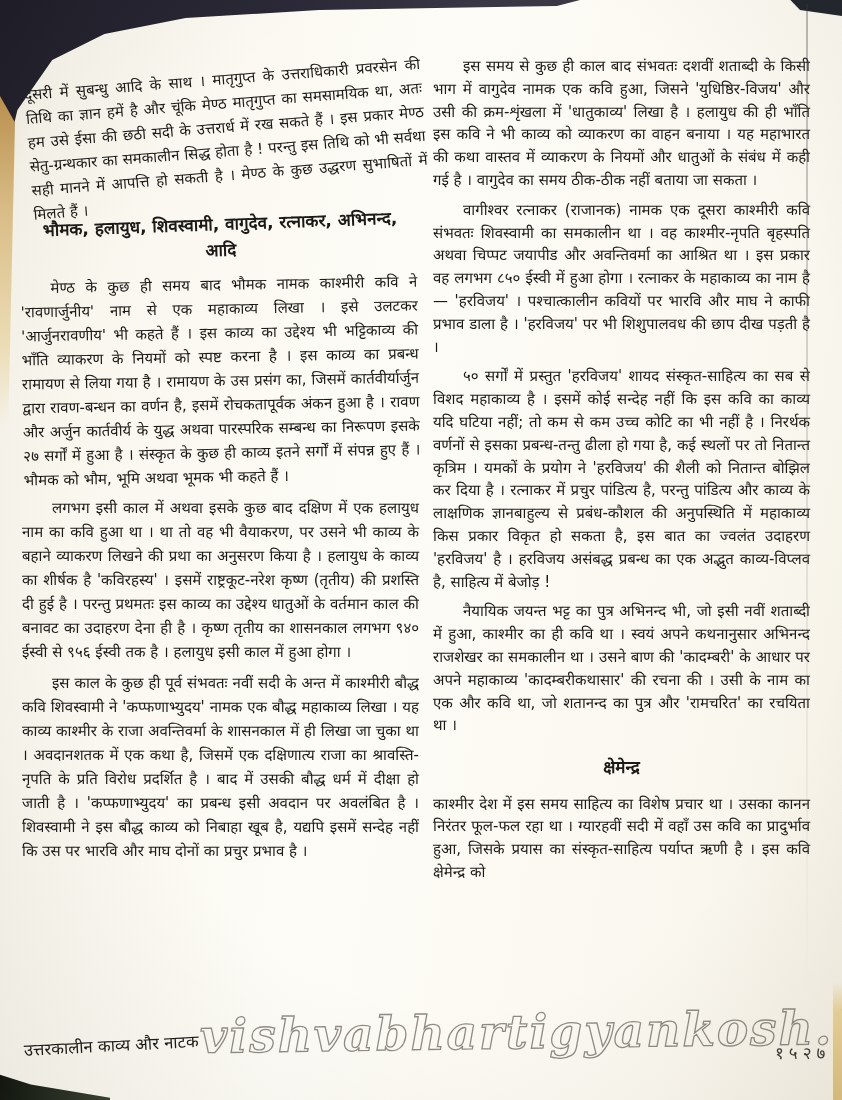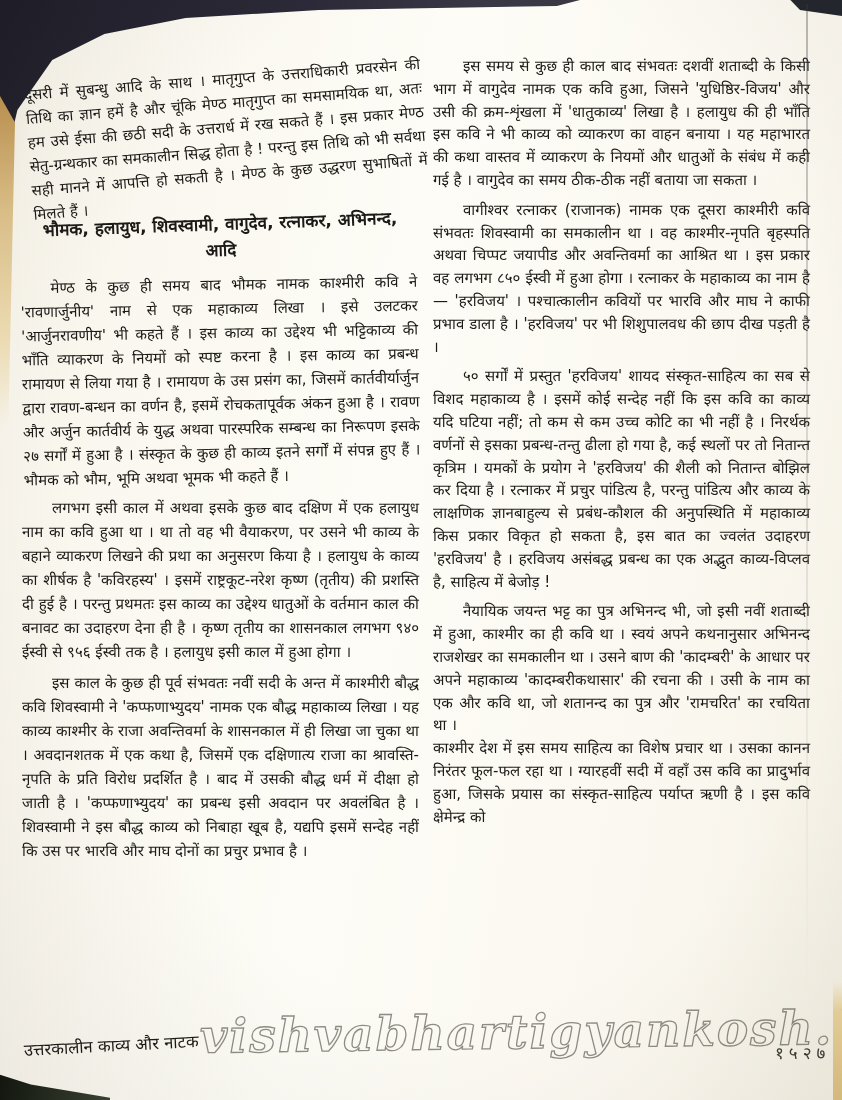--- a/index.html
+++ b/index.html
@@ -91,20 +91,21 @@
     <p class="rot-slight">मेण्ठ के कुछ ही समय बाद भौमक नामक काश्मीरी कवि ने 'रावणार्जुनीय' नाम से एक महाकाव्य लिखा । इसे उलटकर 'आर्जुनरावणीय' भी कहते हैं । इस काव्य का उद्देश्य भी भट्टिकाव्य की भाँति व्याकरण के नियमों को स्पष्ट करना है । इस काव्य का प्रबन्ध रामायण से लिया गया है । रामायण के उस प्रसंग का, जिसमें कार्तवीर्यार्जुन द्वारा रावण-बन्धन का वर्णन है, इसमें रोचकतापूर्वक अंकन हुआ है । रावण और अर्जुन कार्तवीर्य के युद्ध अथवा पारस्परिक सम्बन्ध का निरूपण इसके २७ सर्गों में हुआ है । संस्कृत के कुछ ही काव्य इतने सर्गों में संपन्न हुए हैं । भौमक को भौम, भूमि अथवा भूमक भी कहते हैं ।</p>
     <p>लगभग इसी काल में अथवा इसके कुछ बाद दक्षिण में एक हलायुध नाम का कवि हुआ था । था तो वह भी वैयाकरण, पर उसने भी काव्य के बहाने व्याकरण लिखने की प्रथा का अनुसरण किया है । हलायुध के काव्य का शीर्षक है 'कविरहस्य' । इसमें राष्ट्रकूट-नरेश कृष्ण (तृतीय) की प्रशस्ति दी हुई है । परन्तु प्रथमतः इस काव्य का उद्देश्य धातुओं के वर्तमान काल की बनावट का उदाहरण देना ही है । कृष्ण तृतीय का शासनकाल लगभग ९४० ईस्वी से ९५६ ईस्वी तक है । हलायुध इसी काल में हुआ होगा ।</p>
     <p>इस काल के कुछ ही पूर्व संभवतः नवीं सदी के अन्त में काश्मीरी बौद्ध कवि शिवस्वामी ने 'कप्फणाभ्युदय' नामक एक बौद्ध महाकाव्य लिखा । यह काव्य काश्मीर के राजा अवन्तिवर्मा के शासनकाल में ही लिखा जा चुका था । अवदानशतक में एक कथा है, जिसमें एक दक्षिणात्य राजा का श्रावस्ति-नृपति के प्रति विरोध प्रदर्शित है । बाद में उसकी बौद्ध धर्म में दीक्षा हो जाती है । 'कप्फणाभ्युदय' का प्रबन्ध इसी अवदान पर अवलंबित है । शिवस्वामी ने इस बौद्ध काव्य को निबाहा खूब है, यद्यपि इसमें सन्देह नहीं कि उस पर भारवि और माघ दोनों का प्रचुर प्रभाव है ।</p>
   </div>
 
   <div class="col col-right">
     <p>इस समय से कुछ ही काल बाद संभवतः दशवीं शताब्दी के किसी भाग में वागुदेव नामक एक कवि हुआ, जिसने 'युधिष्ठिर-विजय' और उसी की क्रम-शृंखला में 'धातुकाव्य' लिखा है । हलायुध की ही भाँति इस कवि ने भी काव्य को व्याकरण का वाहन बनाया । यह महाभारत की कथा वास्तव में व्याकरण के नियमों और धातुओं के संबंध में कही गई है । वागुदेव का समय ठीक-ठीक नहीं बताया जा सकता ।</p>
     <p>वागीश्वर रत्नाकर (राजानक) नामक एक दूसरा काश्मीरी कवि संभवतः शिवस्वामी का समकालीन था । वह काश्मीर-नृपति बृहस्पति अथवा चिप्पट जयापीड और अवन्तिवर्मा का आश्रित था । इस प्रकार वह लगभग ८५० ईस्वी में हुआ होगा । रत्नाकर के महाकाव्य का नाम है— 'हरविजय' । पश्चात्कालीन कवियों पर भारवि और माघ ने काफी प्रभाव डाला है । 'हरविजय' पर भी शिशुपालवध की छाप दीख पड़ती है ।</p>
     <p>५० सर्गों में प्रस्तुत 'हरविजय' शायद संस्कृत-साहित्य का सब से विशद महाकाव्य है । इसमें कोई सन्देह नहीं कि इस कवि का काव्य यदि घटिया नहीं; तो कम से कम उच्च कोटि का भी नहीं है । निरर्थक वर्णनों से इसका प्रबन्ध-तन्तु ढीला हो गया है, कई स्थलों पर तो नितान्त कृत्रिम । यमकों के प्रयोग ने 'हरविजय' की शैली को नितान्त बोझिल कर दिया है । रत्नाकर में प्रचुर पांडित्य है, परन्तु पांडित्य और काव्य के लाक्षणिक ज्ञानबाहुल्य से प्रबंध-कौशल की अनुपस्थिति में महाकाव्य किस प्रकार विकृत हो सकता है, इस बात का ज्वलंत उदाहरण 'हरविजय' है । हरविजय असंबद्ध प्रबन्ध का एक अद्भुत काव्य-विप्लव है, साहित्य में बेजोड़ !</p>
     <p>नैयायिक जयन्त भट्ट का पुत्र अभिनन्द भी, जो इसी नवीं शताब्दी में हुआ, काश्मीर का ही कवि था । स्वयं अपने कथनानुसार अभिनन्द राजशेखर का समकालीन था । उसने बाण की 'कादम्बरी' के आधार पर अपने महाकाव्य 'कादम्बरीकथासार' की रचना की । उसी के नाम का एक और कवि था, जो शतानन्द का पुत्र और 'रामचरित' का रचयिता था ।</p>
+    <h2 class="sec">क्षेमेन्द्र</h2>
     <p class="no-indent">काश्मीर देश में इस समय साहित्य का विशेष प्रचार था । उसका कानन निरंतर फूल-फल रहा था । ग्यारहवीं सदी में वहाँ उस कवि का प्रादुर्भाव हुआ, जिसके प्रयास का संस्कृत-साहित्य पर्याप्त ऋणी है । इस कवि क्षेमेन्द्र को</p>
   </div>
 
   <div class="footer-title">उत्तरकालीन काव्य और नाटक</div>
   <div class="page-number">१५२७</div>
   <div class="watermark">vishvabhartigyankosh.in</div>
 
   <div class="corner-tl"></div>
   <div class="edge-tan-left"></div>
   <div class="corner-tr"></div>

